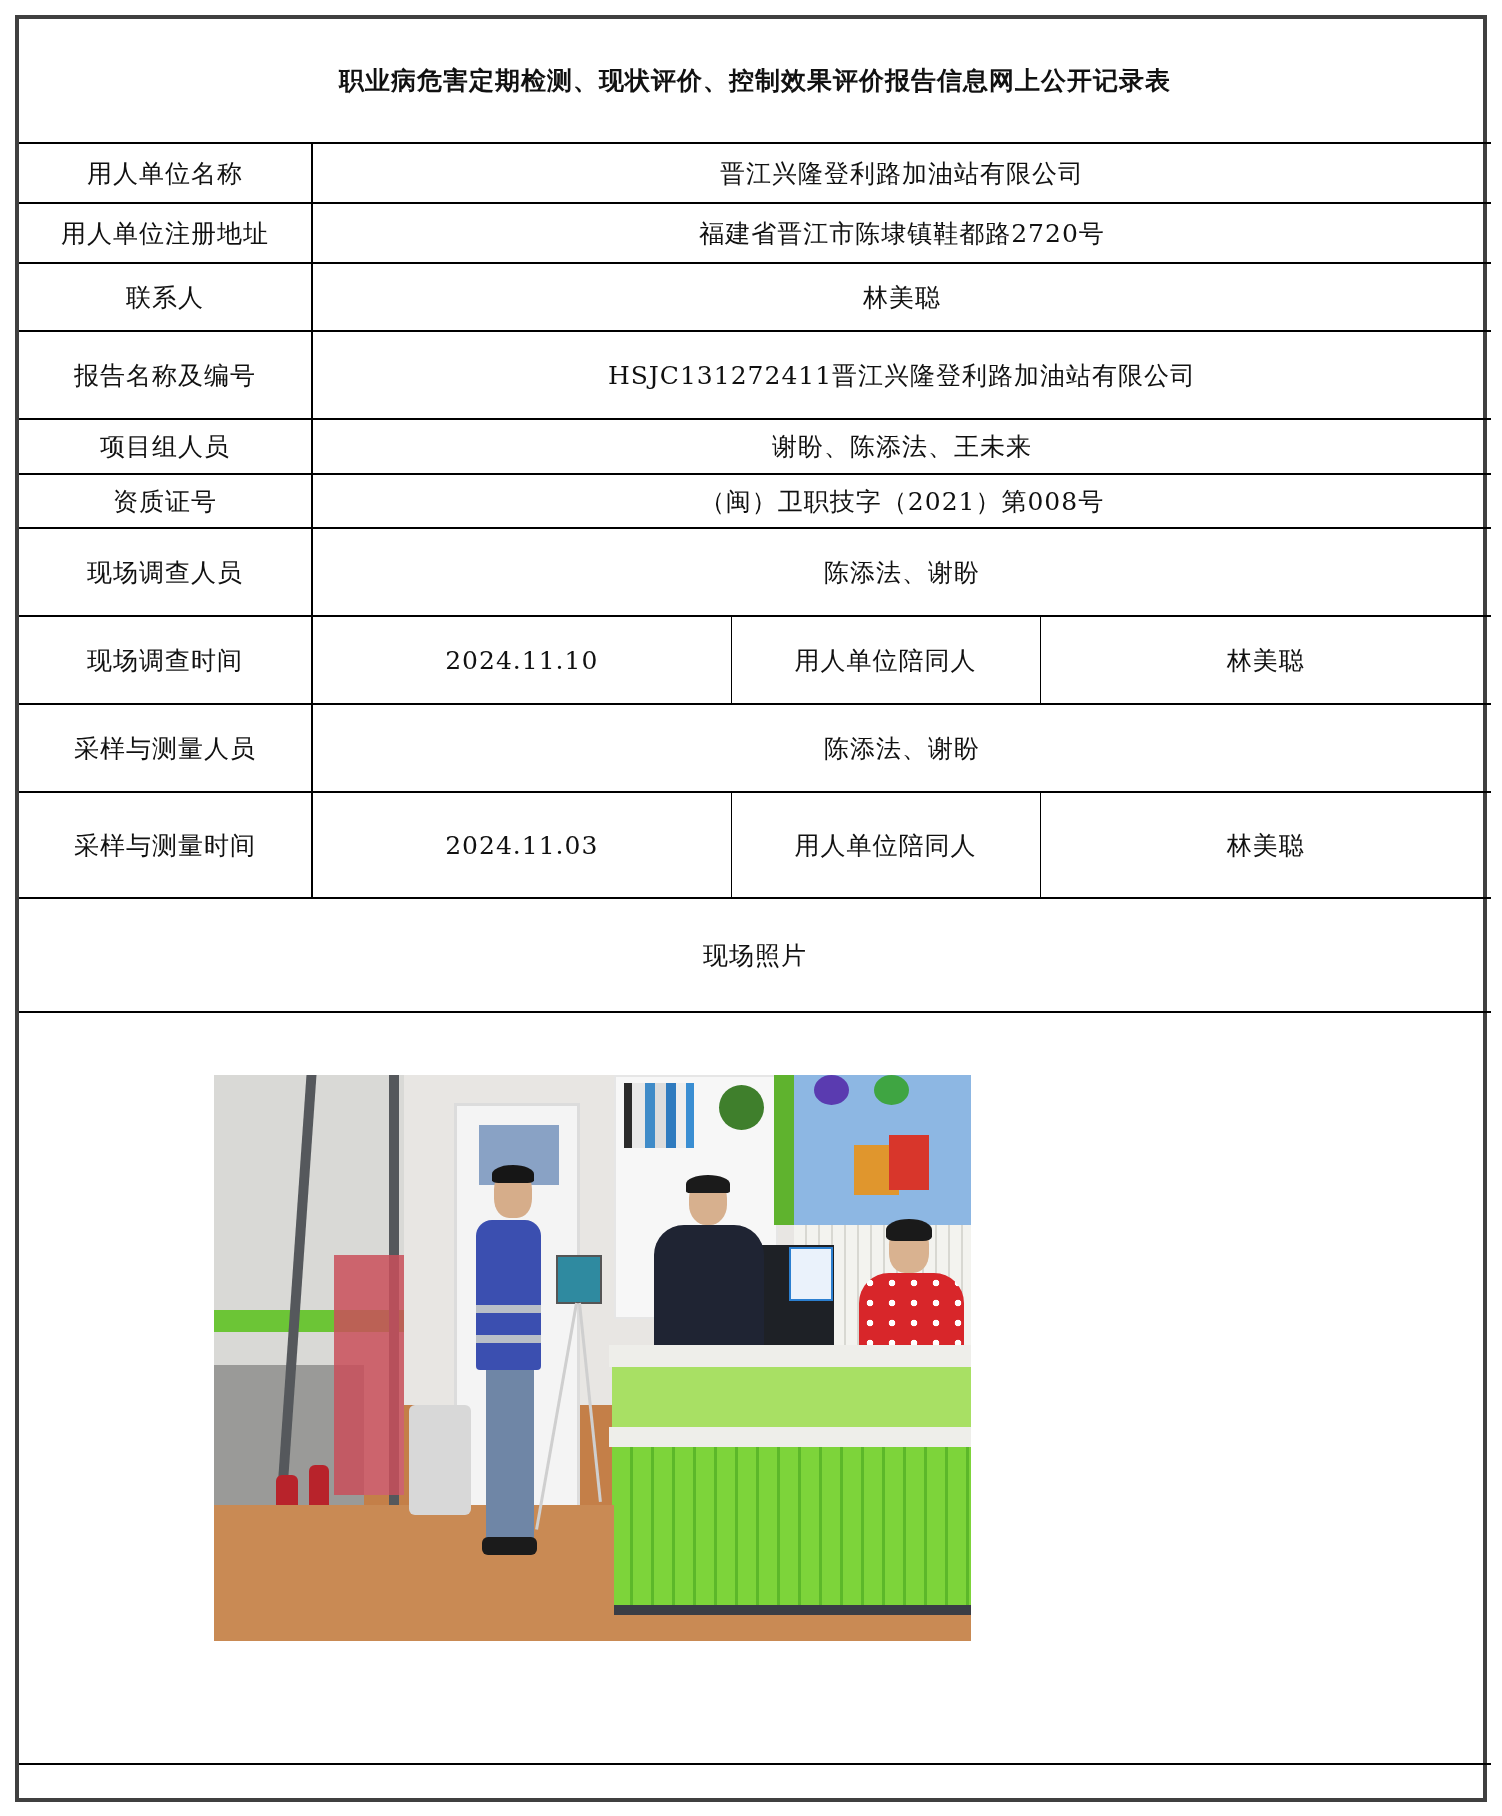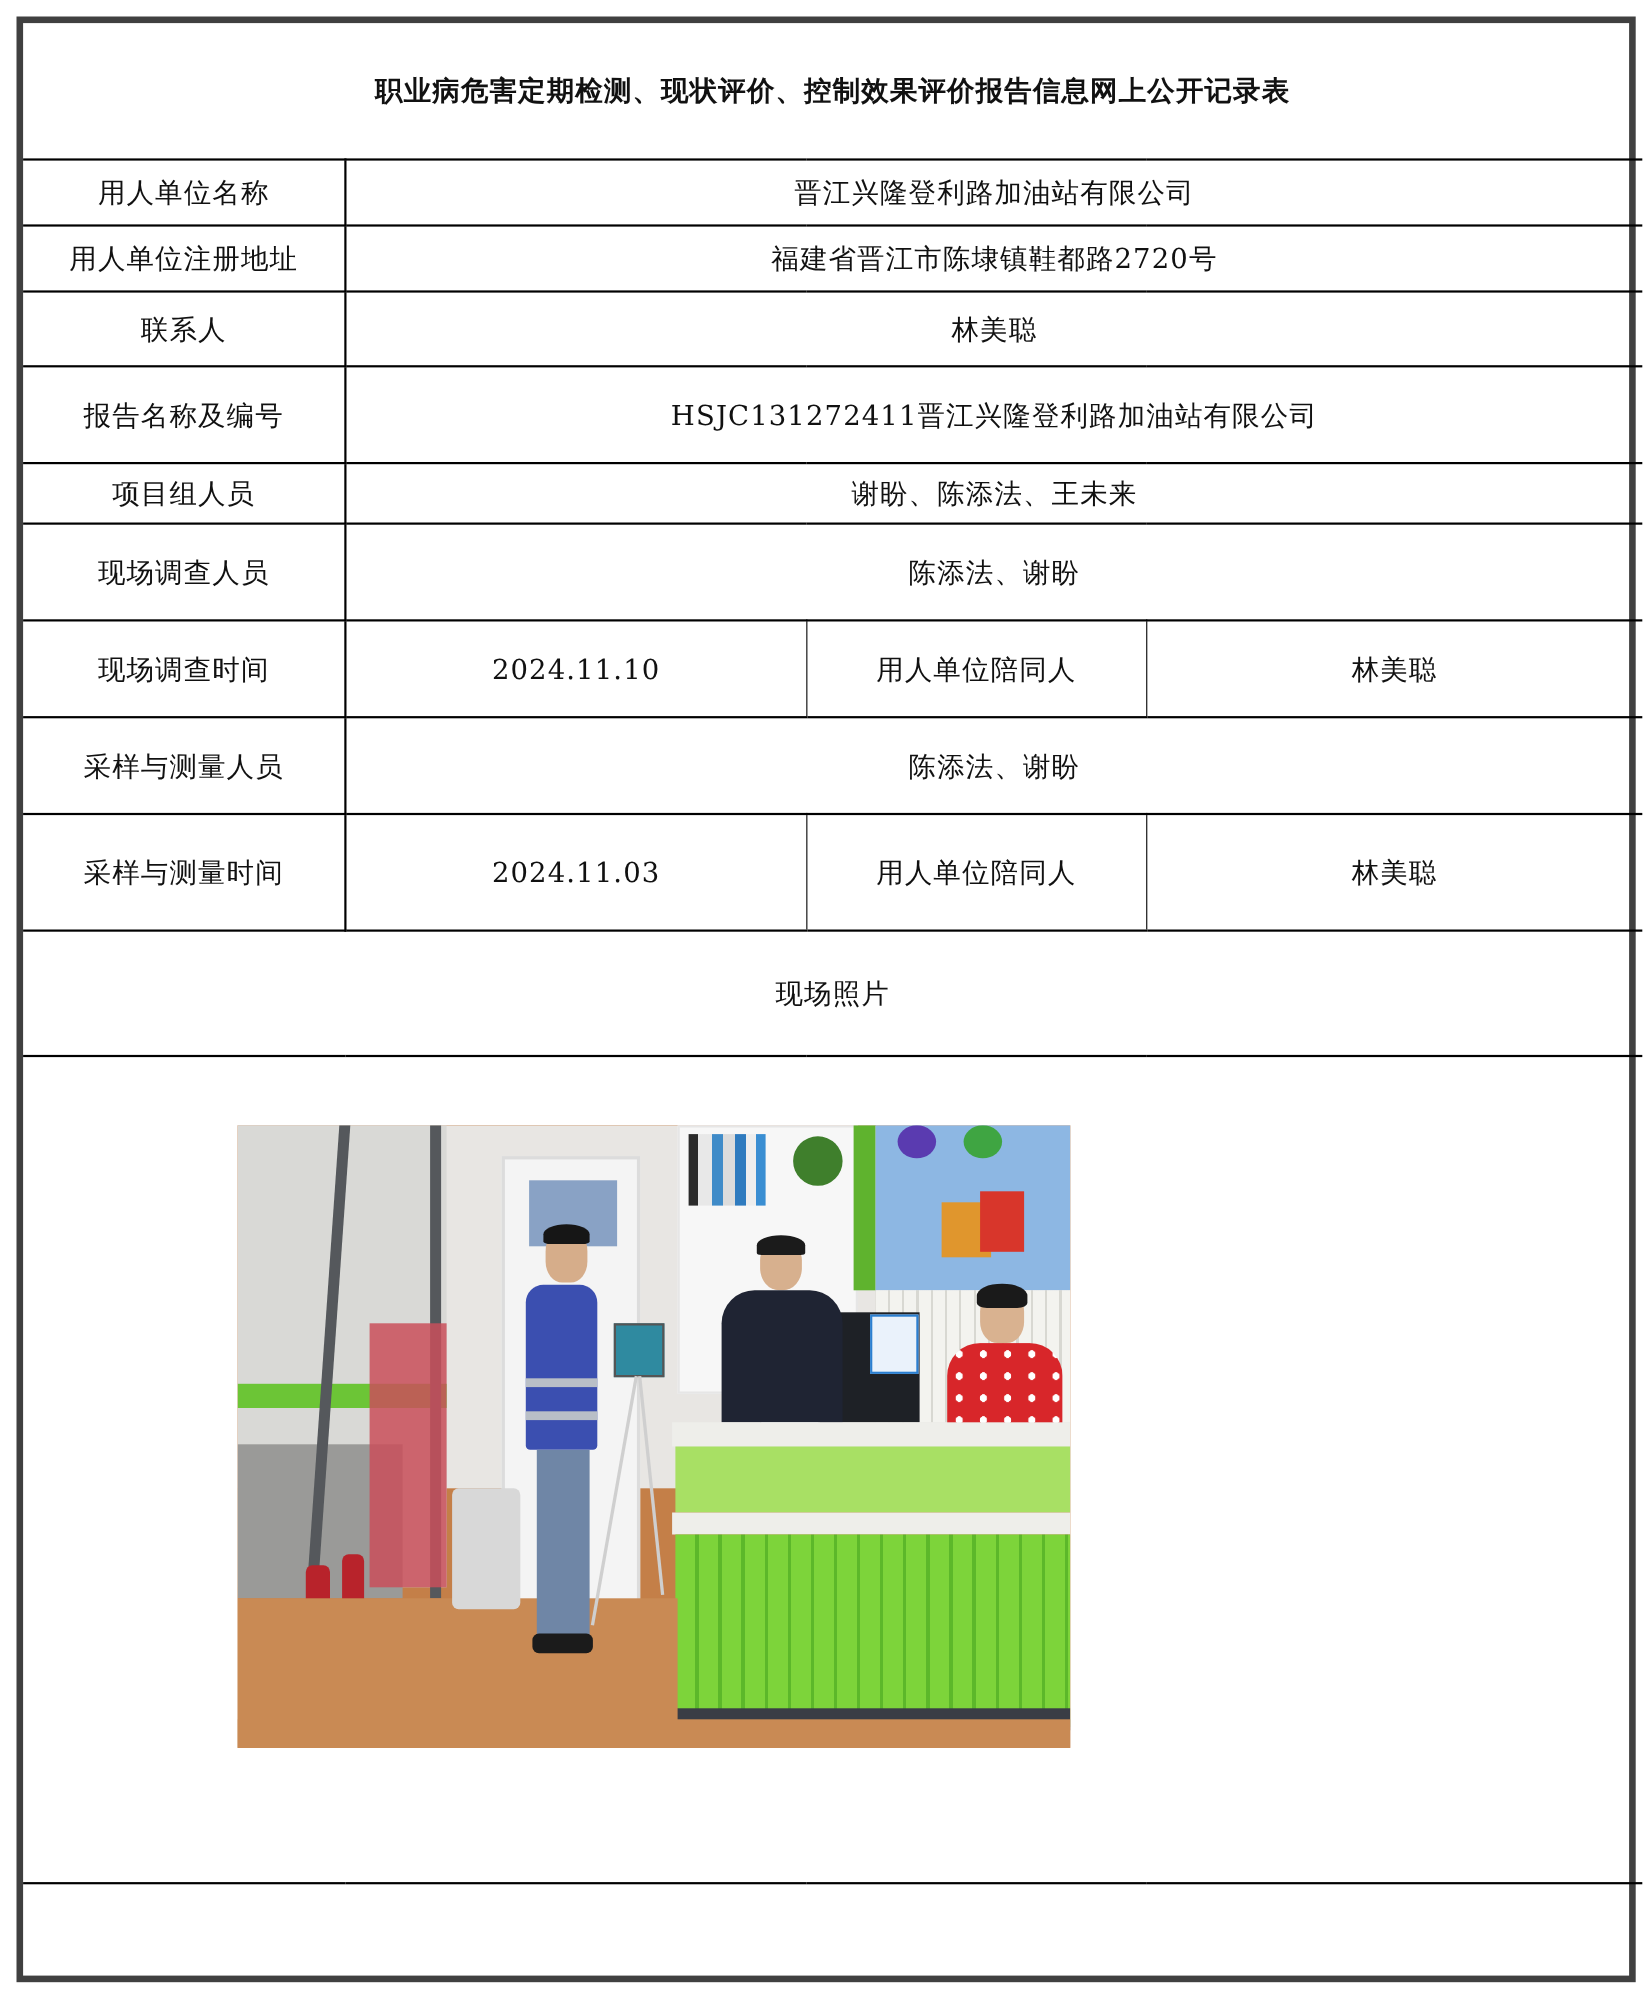--- a/index.html
+++ b/index.html
@@ -1,17 +1,17 @@
 <!DOCTYPE html>
 <html><head>
   <meta charset="utf-8">
   <style>
     html, body { margin: 0; padding: 0; background: #ffffff; }
     body { width: 1502px; height: 1816px; position: relative; font-family: "DejaVu Serif", "Liberation Serif", serif; color: #111; }
-    .sheet { position: absolute; left: 15px; top: 15px; width: 1472px; height: 1787px; border: 6px solid #404040; box-sizing: border-box; }
+    .sheet { position: absolute; left: 15px; top: 15px; width: 1472px; height: 1787px; border: 4px solid #404040; box-sizing: border-box; }
     table.form { border-collapse: collapse; width: 100%; table-layout: fixed; }
     table.form td { border: 2px solid #000; text-align: center; vertical-align: middle; padding: 0; font-size: 25px; letter-spacing: 1px; }
     table.form tr:first-child td { border-top: none; }
     table.form td:first-child { border-left: none; }
     table.form td:last-child { border-right: none; }
     td.inner-left { border-right-width: 1px !important; }
     td.inner-mid { border-left-width: 1px !important; border-right-width: 1px !important; }
     td.inner-right { border-left-width: 1px !important; }
     .title { font-size: 40px; font-weight: bold; letter-spacing: 1px; height: 123px; }
     .photo-cell { height: 750px; vertical-align: top !important; text-align: left !important; position: relative; }
@@ -45,20 +45,24 @@
       <td>联系人</td>
       <td colspan="3">林美聪</td>
     </tr>
     <tr style="height:88px">
       <td>报告名称及编号</td>
       <td colspan="3">HSJC131272411晋江兴隆登利路加油站有限公司</td>
     </tr>
     <tr style="height:55px">
       <td>项目组人员</td>
       <td colspan="3">谢盼、陈添法、王未来</td>
+    </tr>
+    <tr style="height:54px">
+      <td>资质证号</td>
+      <td colspan="3">（闽）卫职技字（2021）第008号</td>
     </tr>
     <tr style="height:88px">
       <td>现场调查人员</td>
       <td colspan="3">陈添法、谢盼</td>
     </tr>
     <tr style="height:88px">
       <td>现场调查时间</td>
       <td class="inner-left">2024.11.10</td>
       <td class="inner-mid">用人单位陪同人</td>
       <td class="inner-right">林美聪</td>

